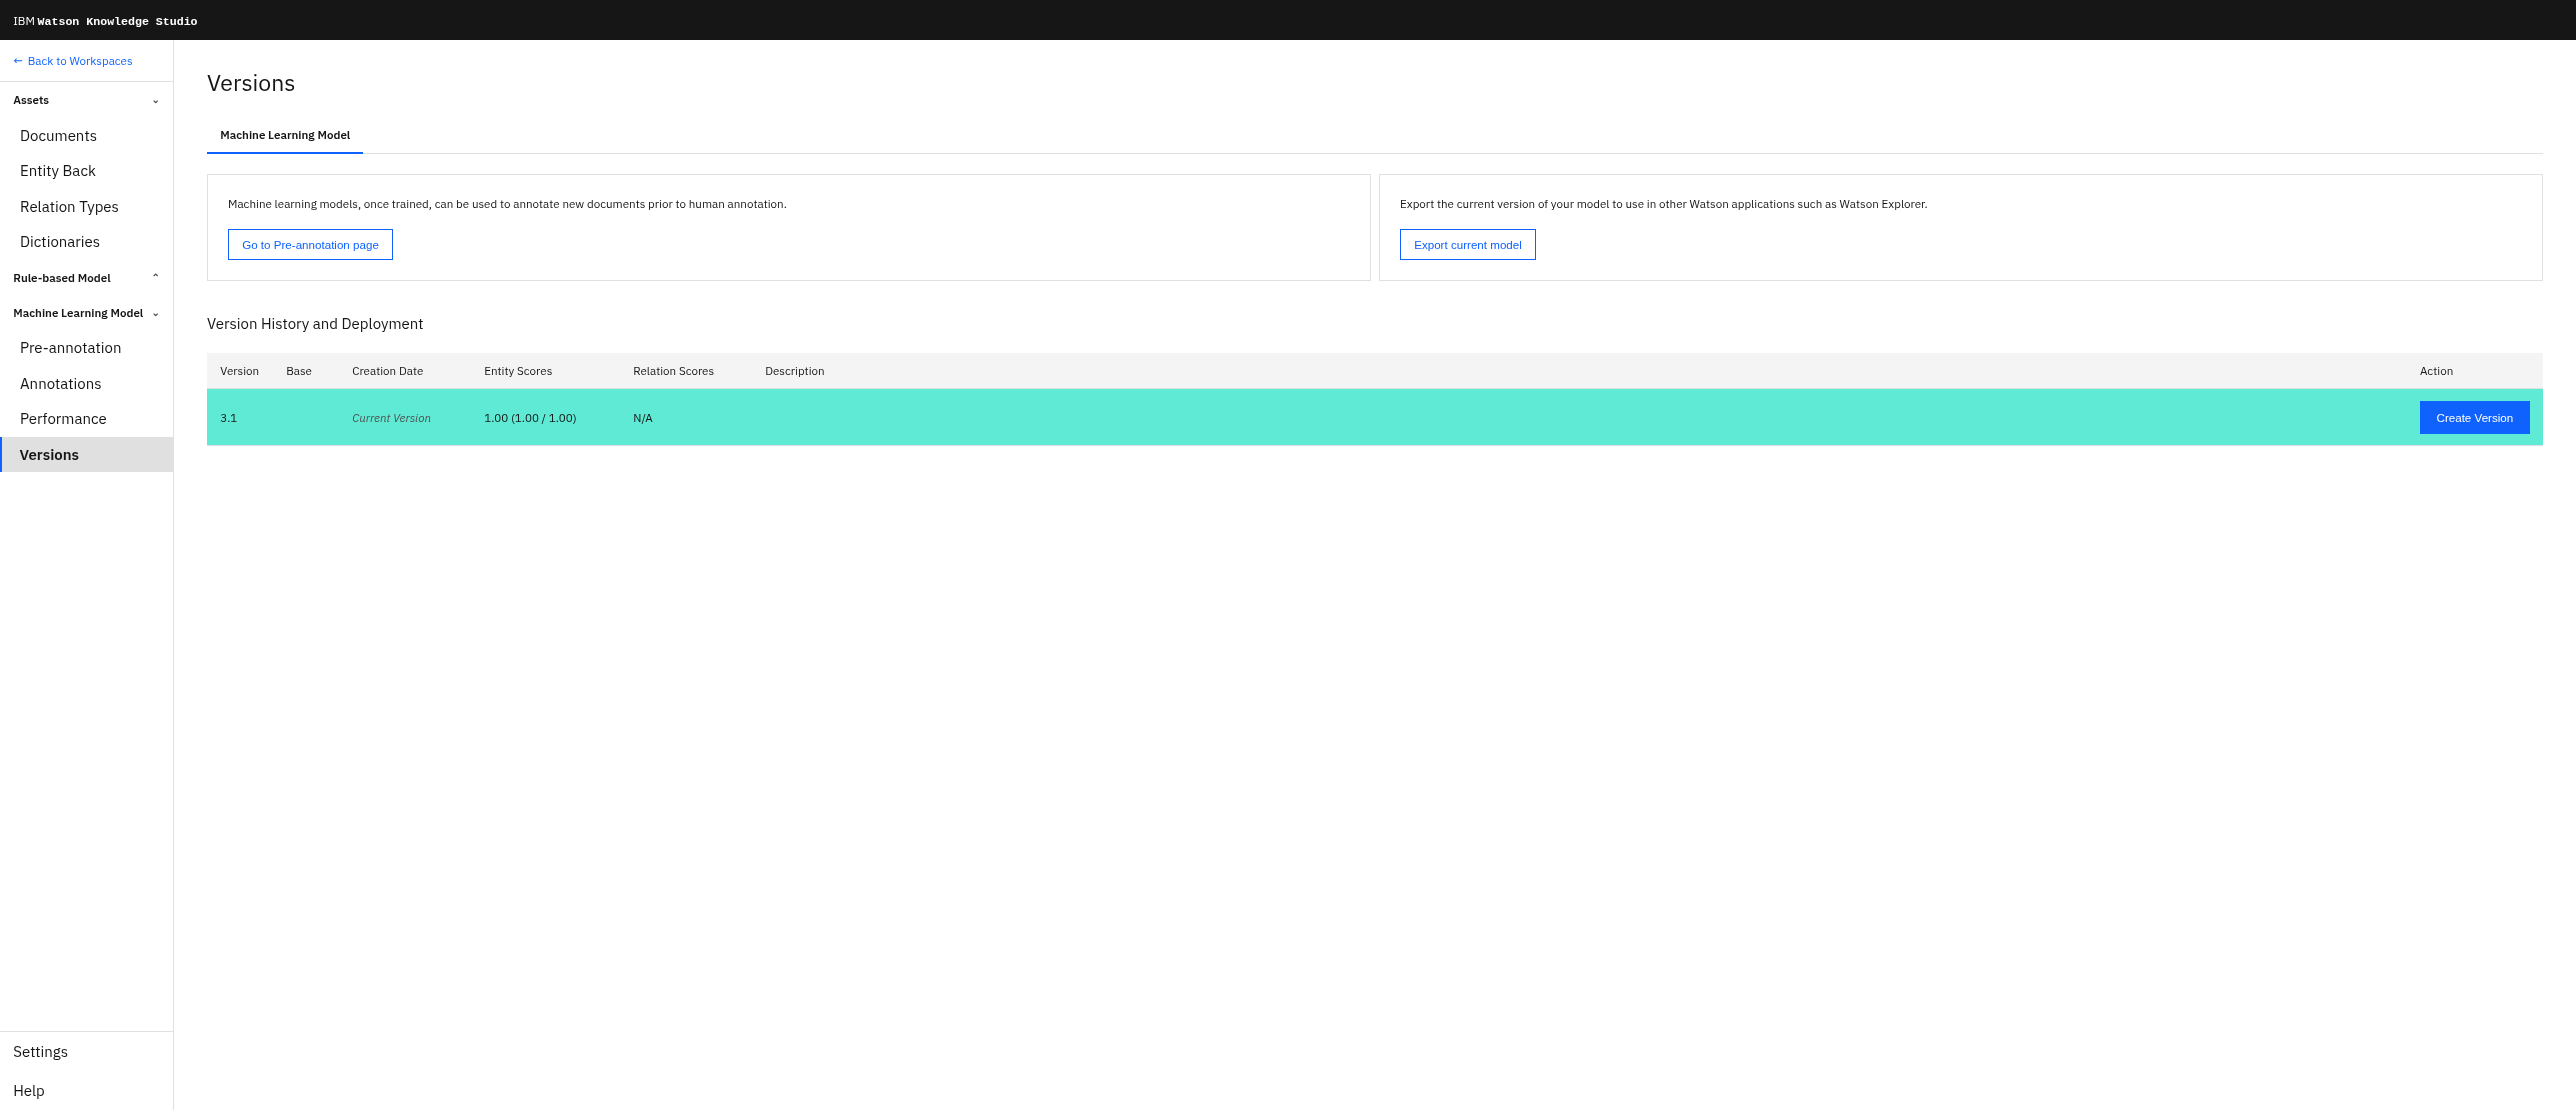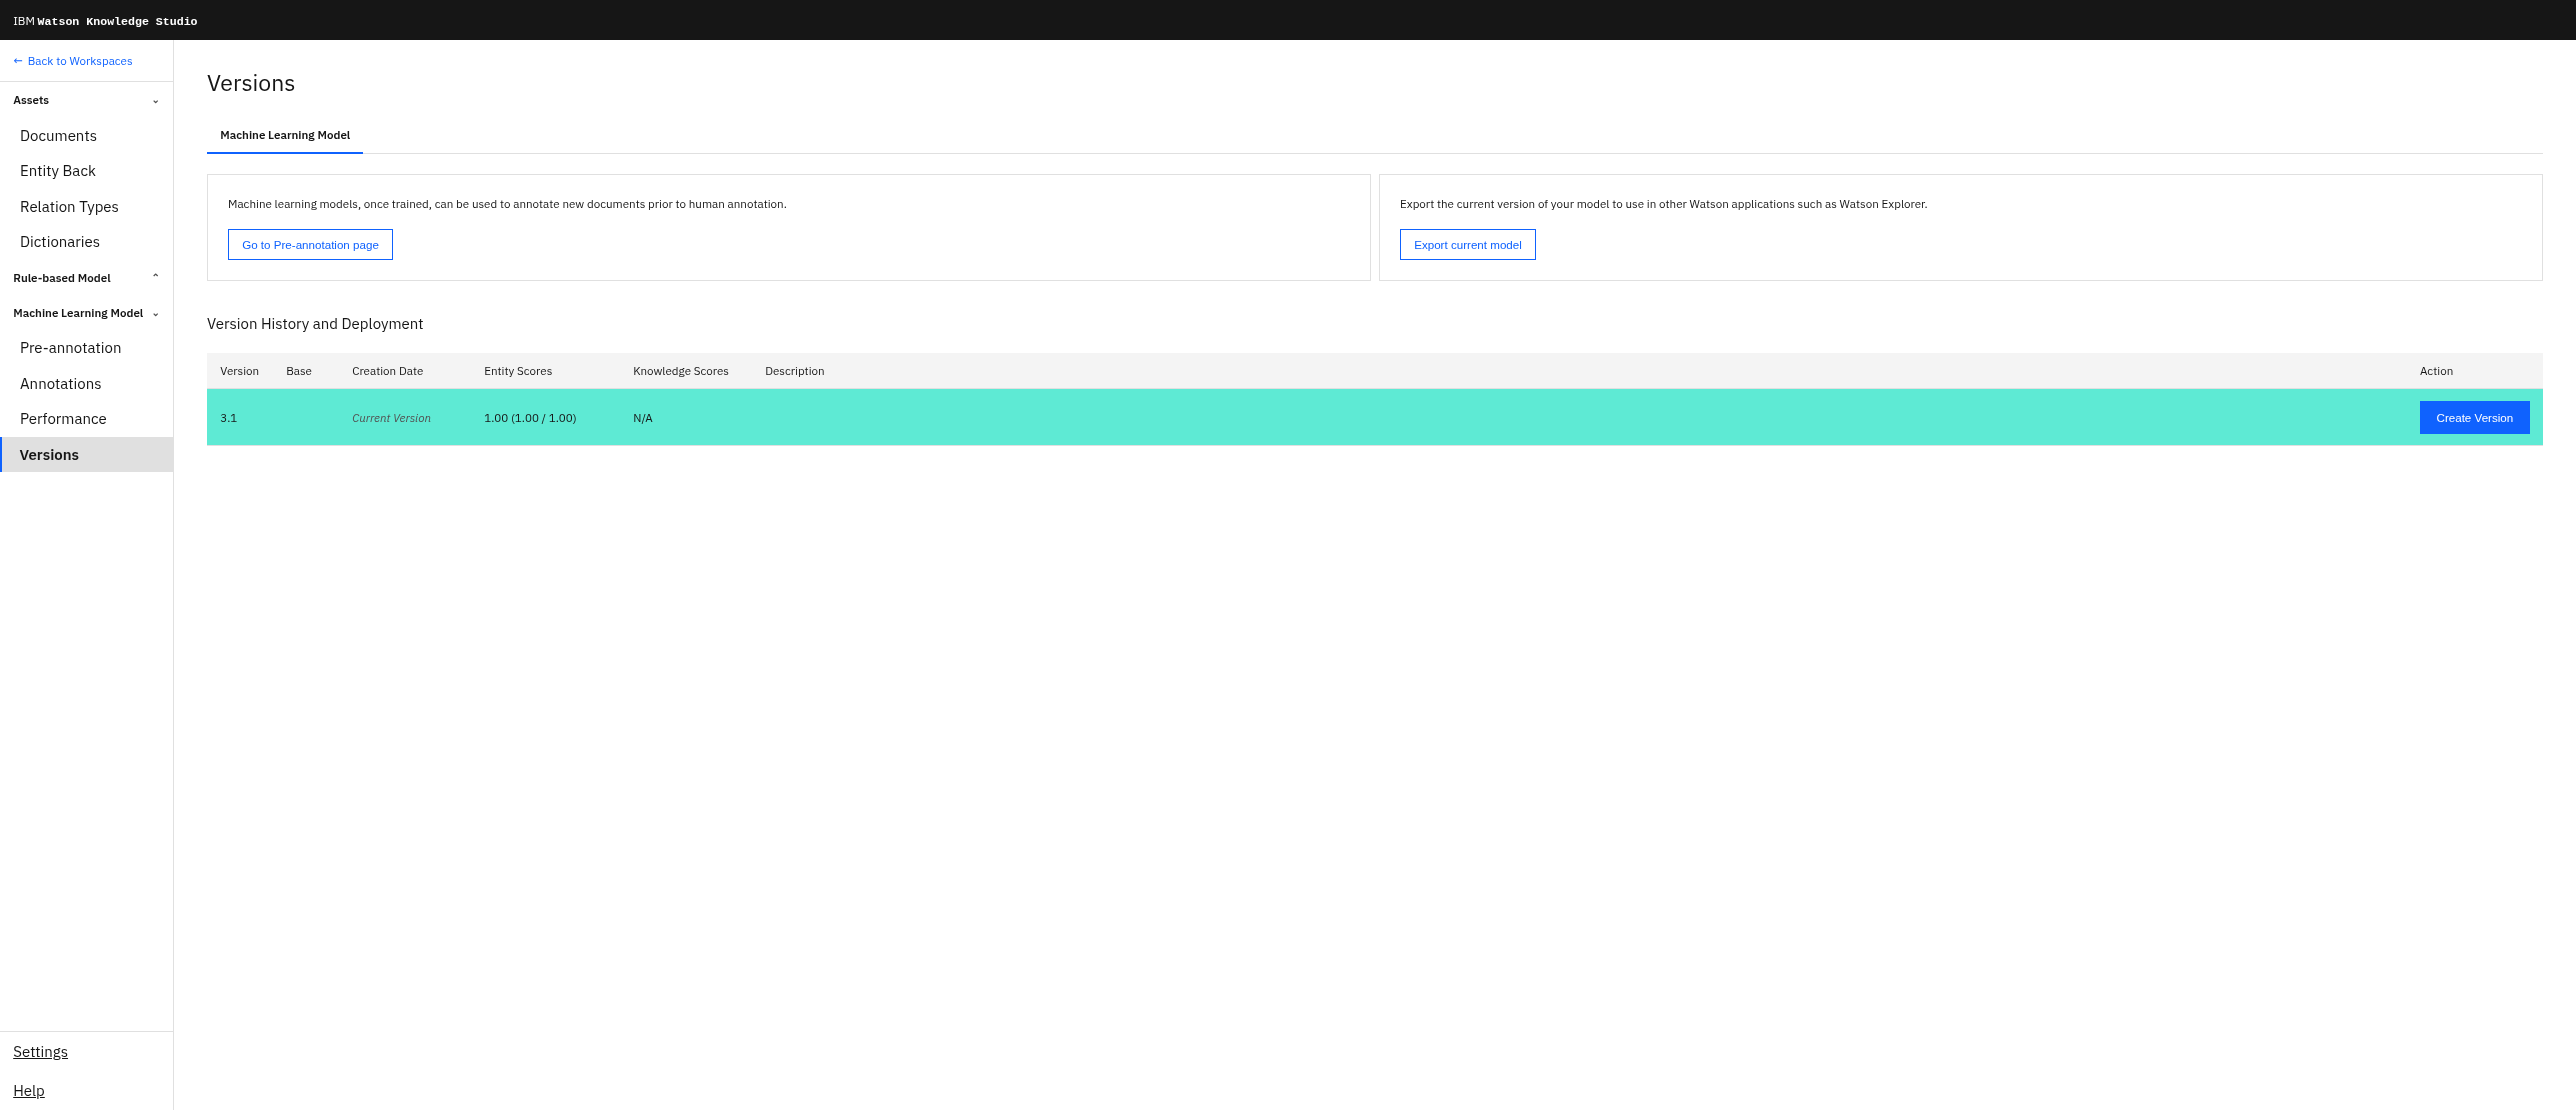--- a/index.html
+++ b/index.html
@@ -75,21 +75,20 @@
     .sidebar-item.active {
       background: #e0e0e0;
       font-weight: 600;
       border-left: 2.5px solid #0f62fe;
       padding-left: 17.4px;
     }
 
     .sidebar-bottom {
       margin-top: auto;
       border-top: 0.8px solid #e0e0e0;
-      text-decoration: underline;
     }
     .sidebar-bottom .sidebar-item {
       padding: 10px 13.2px;
     }
 
     
     .main-content {
       flex: 1;
       overflow-y: auto;
       padding: 26.5px 33px;
@@ -282,21 +281,21 @@
 
     <h2 class="section-heading">Version History and Deployment</h2>
 
     <table class="versions-table">
       <thead>
         <tr>
           <th class="col-version">Version</th>
           <th class="col-base">Base</th>
           <th class="col-creation">Creation Date</th>
           <th class="col-entity">Entity Scores</th>
-          <th class="col-relation">Knowledge Scores</th>
+          <th class="col-relation">Relation Scores</th>
           <th class="col-desc">Description</th>
           <th class="col-action">Action</th>
         </tr>
       </thead>
       <tbody>
         <tr class="table-row">
           <td>3.1</td>
           <td></td>
           <td>
             <em class="td-italic">Current Version</em>

